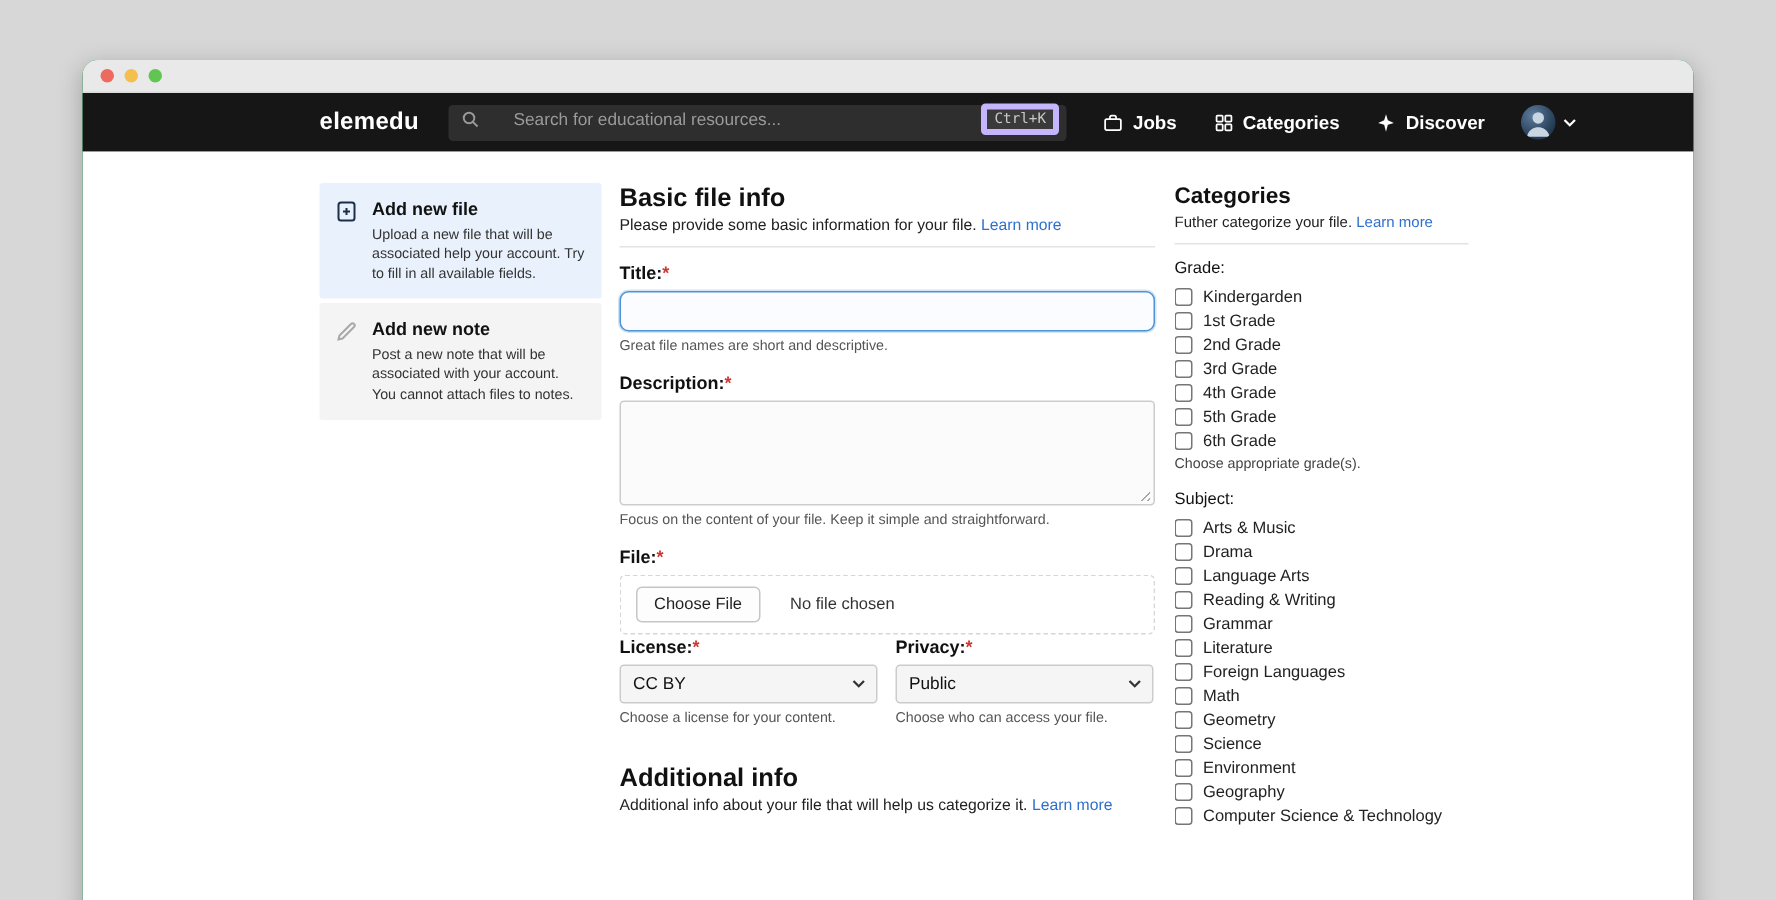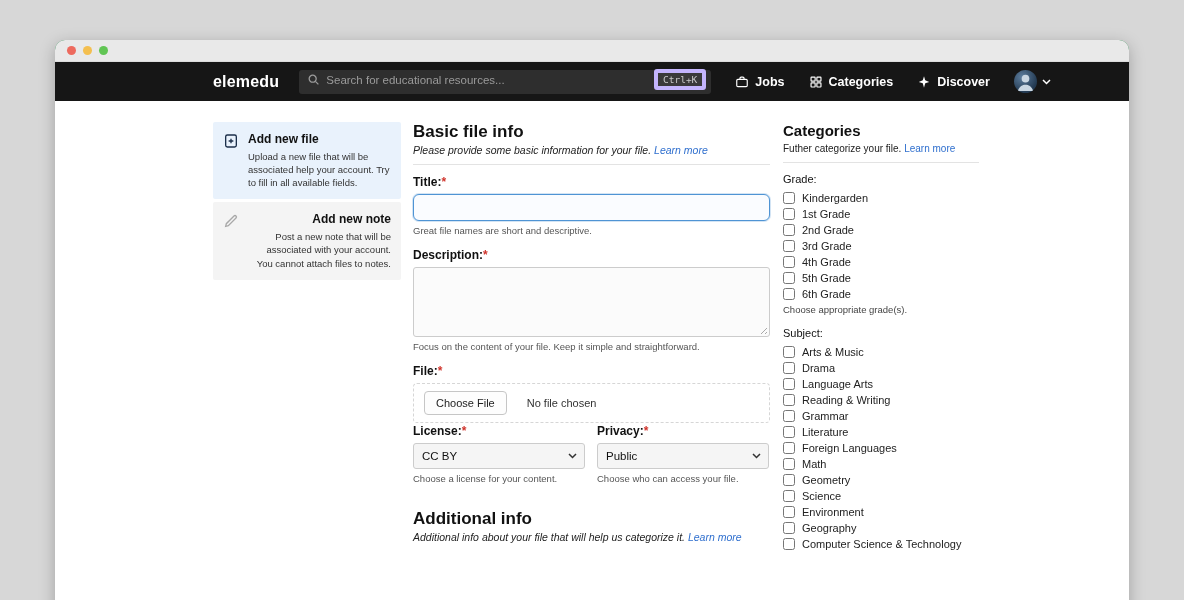--- a/index.html
+++ b/index.html
@@ -25,21 +25,21 @@
   .dot { width:9px; height:9px; border-radius:50%; }
   .dot.red { background:#ed6a5e; } .dot.yellow { background:#f4bf4f; } .dot.green { background:#61c554; }
   
   .navbar {
     height:39px; flex:0 0 auto; background:#161616;
     display:flex; align-items:center; padding-left:158px; padding-right:20px;
   }
   .brand { color:#fff; font-size:16px; font-weight:700; letter-spacing:.2px; margin-right:20px; }
   .searchbar {
     width:412px; height:24px; background:#2e2e2e; border-radius:3px;
-    display:flex; align-items:center; padding:0 5px 4px 8px; gap:6px;
+    display:flex; align-items:center; padding:0 5px 4px 8px; gap:22px;
   }
   .searchbar input {
     flex:1; background:transparent; border:none; outline:none;
     color:#cfcfcf; font-size:11.5px; font-family:"Liberation Sans", sans-serif;
   }
   .searchbar input::placeholder { color:#9a9a9a; }
   .kbd {
     font-family:"DejaVu Sans Mono", monospace; font-size:9.5px; color:#c9c9c9;
     background:#3a3a3a; border:4px solid #c4b5fd; border-radius:3px; padding:1px 5px;
   }
@@ -50,28 +50,28 @@
     width:23px; height:23px; border-radius:50%;
     background:radial-gradient(circle at 35% 30%, #5d7d9d, #233a52 70%);
     display:flex; align-items:flex-end; justify-content:center; overflow:hidden;
   }
   
   .content { flex:1; position:relative; background:#fff; overflow:hidden;padding-left:19px; }
   
   .side-col { position:absolute; left:158px; top:21px; width:188px; }
   .side-card { display:flex; gap:9px; padding:10px; border-radius:2px; cursor:pointer; }
   .side-card.active { background:#e9f2fc; }
-  .side-card.inactive { background:#f4f4f4; margin-top:3px;text-align:right; }
+  .side-card.inactive { background:#f4f4f4; margin-top:3px; }
   .side-card .card-icon { flex:0 0 auto; margin-top:1px; }
   .side-card h3 { font-size:12px; font-weight:700; color:#111; margin-bottom:4px; }
   .side-card p { font-size:9.5px; color:#333; line-height:1.38; }
   
   .main-col { position:absolute; left:358px; top:21px; width:357px; }
   .section-title { font-size:17px; line-height:19px; font-weight:700; color:#111; margin-bottom:3px; }
-  .section-sub { font-size:10.5px; line-height:13px; color:#222; margin-bottom:7px;font-style:italic; }
+  .section-sub { font-size:10.5px; line-height:13px; color:#222; margin-bottom:7px; }
   a.learn-more { color:#2f6fce; text-decoration:none; cursor:pointer; }
   .divider { border:none; border-top:1px solid #e3e3e3; margin-bottom:10px; }
   .field-label { font-size:12px; line-height:14px; font-weight:700; color:#111; margin-bottom:5px; display:block; }
   .req { color:#d0342c; }
   .help { font-size:9.5px; line-height:12px; color:#555; margin-top:4px; margin-bottom:11px; }
   .text-input {
     width:100%; height:27px; border:1.5px solid #4f94d4; border-radius:6px;
     background:#fafcff; outline:none; padding:0 8px; font-size:12px;
     box-shadow:0 0 0 1px rgba(79,148,212,.25);
     font-family:"Liberation Sans", sans-serif;

